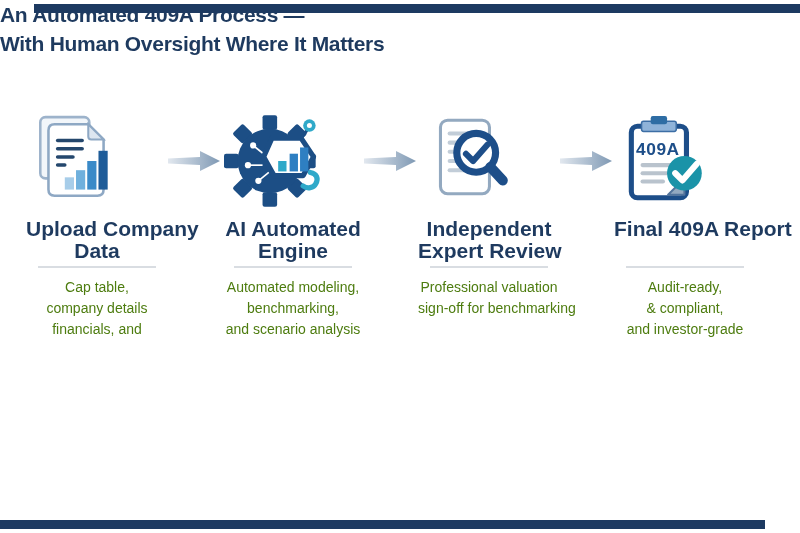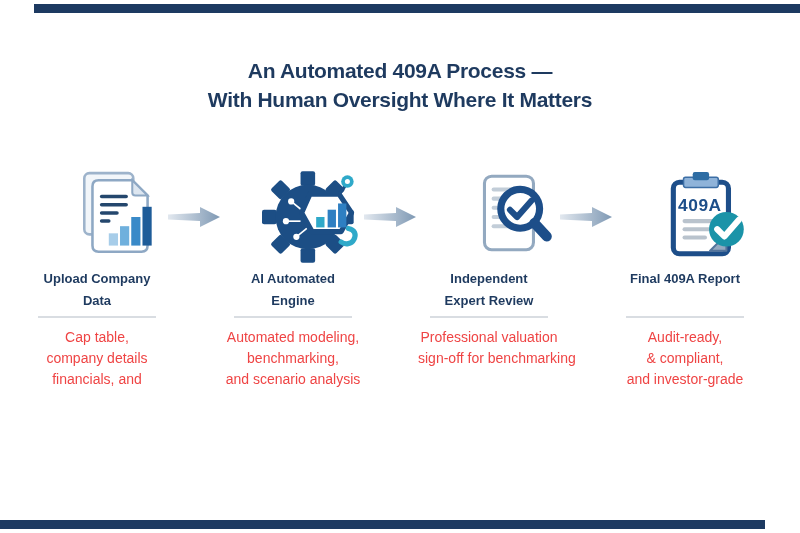--- a/index.html
+++ b/index.html
@@ -11,47 +11,45 @@
     position:relative;
   }
   .canvas{position:absolute;inset:0;background:#ffffff;}
 
   
   .bar-top{position:absolute;top:4px;left:34px;right:0;height:9px;background:#1d3a61;}
   .bar-bottom{position:absolute;bottom:4px;left:0;width:765px;height:9px;background:#1d3a61;}
 
   
   .title{
-    padding-top:56px;
-    text-align:center;
     color:#1e3a5f;
     font-weight:bold;
     font-size:21px;
     line-height:29px;
     letter-spacing:-0.3px;
   }
   .title span{display:block;white-space:nowrap;}
 
   
   .row{
     display:flex;
     justify-content:space-between;
     align-items:flex-start;
     margin-top:52px;
     padding:0 44px 0 26px;
   }
   .step{width:142px;text-align:center;}
-  .icon-box{height:102px;display:flex;align-items:center;justify-content:flex-end;}
+  .icon-box{height:102px;display:flex;align-items:center;justify-content:flex-start;}
   .heading{
-    height:44px;
-    color:#1e3a5f;font-weight:bold;font-size:13px;line-height:22px;
+    margin-top:6px;height:44px;
+    color:#1e3a5f;font-weight:bold;font-size:21px;line-height:22px;
   }
   .heading span{display:block;white-space:nowrap;}
   .divider{height:2px;background:#d9dde2;width:118px;margin:4px auto 0 auto;}
-  .desc{margin-top:9px;color:#ef4444;font-size:14px;line-height:21px;}
+  .desc{margin-top:9px;color:#4d7c0f;font-size:14px;line-height:21px;}
   .desc span{display:block;white-space:nowrap;}
 
   .arrow{flex:none;width:54px;margin-top:38px;display:flex;justify-content:center;}
 
   svg text.icon-409a{
     font-family:"Liberation Sans", sans-serif;
     font-weight:bold;font-size:17px;fill:#1d4e89;letter-spacing:0.5px;
   }
 </style>
 </head>

